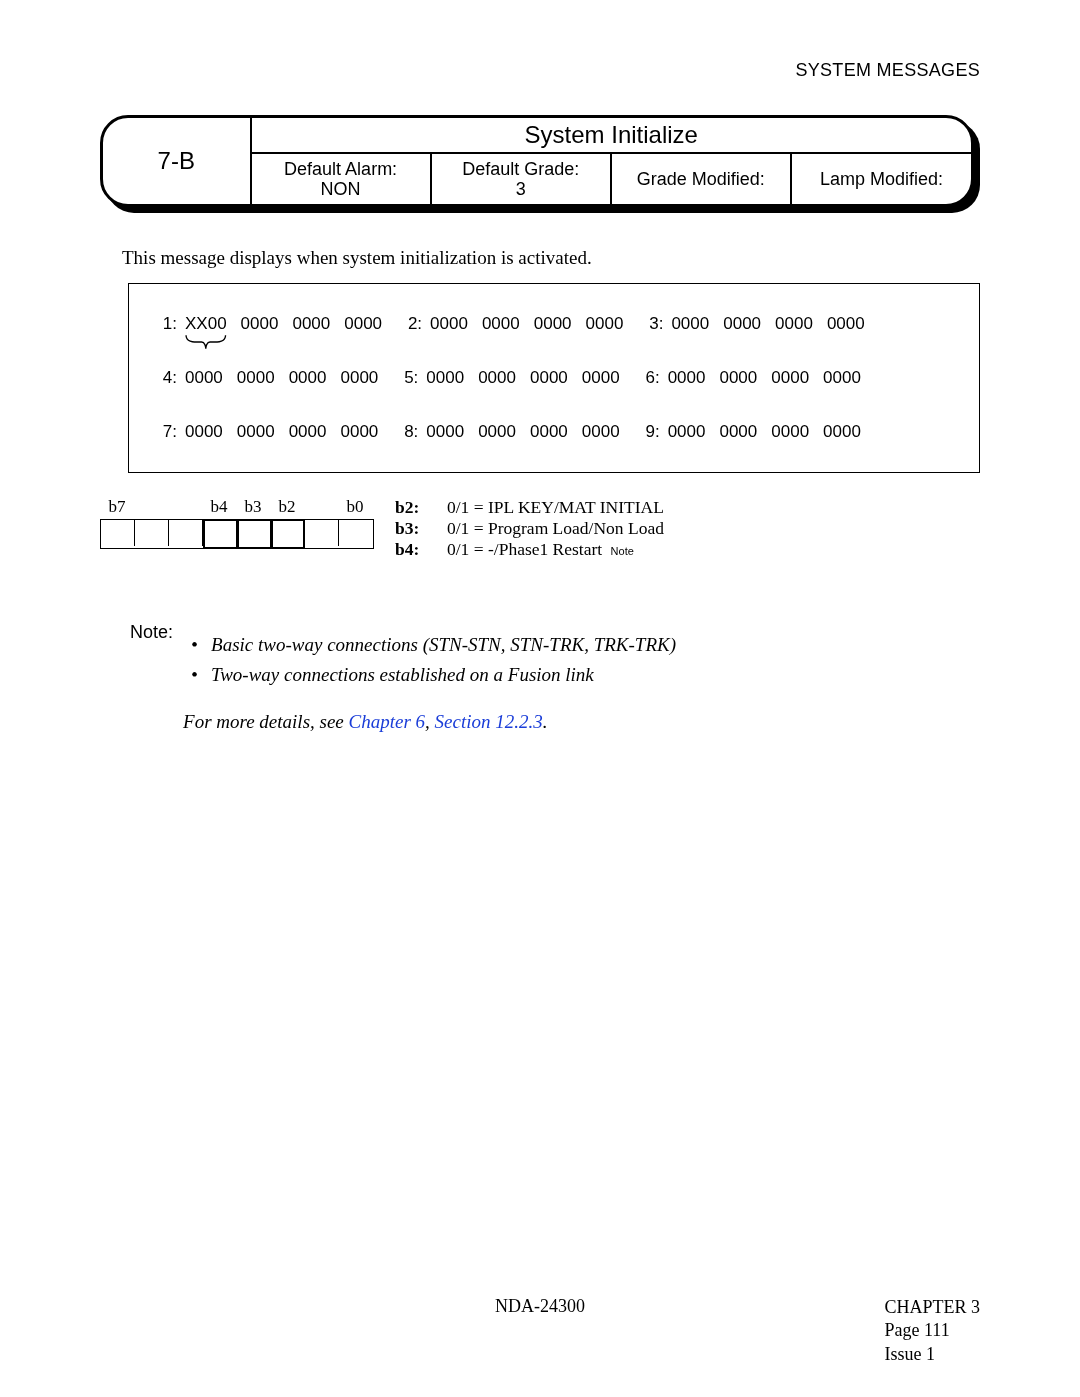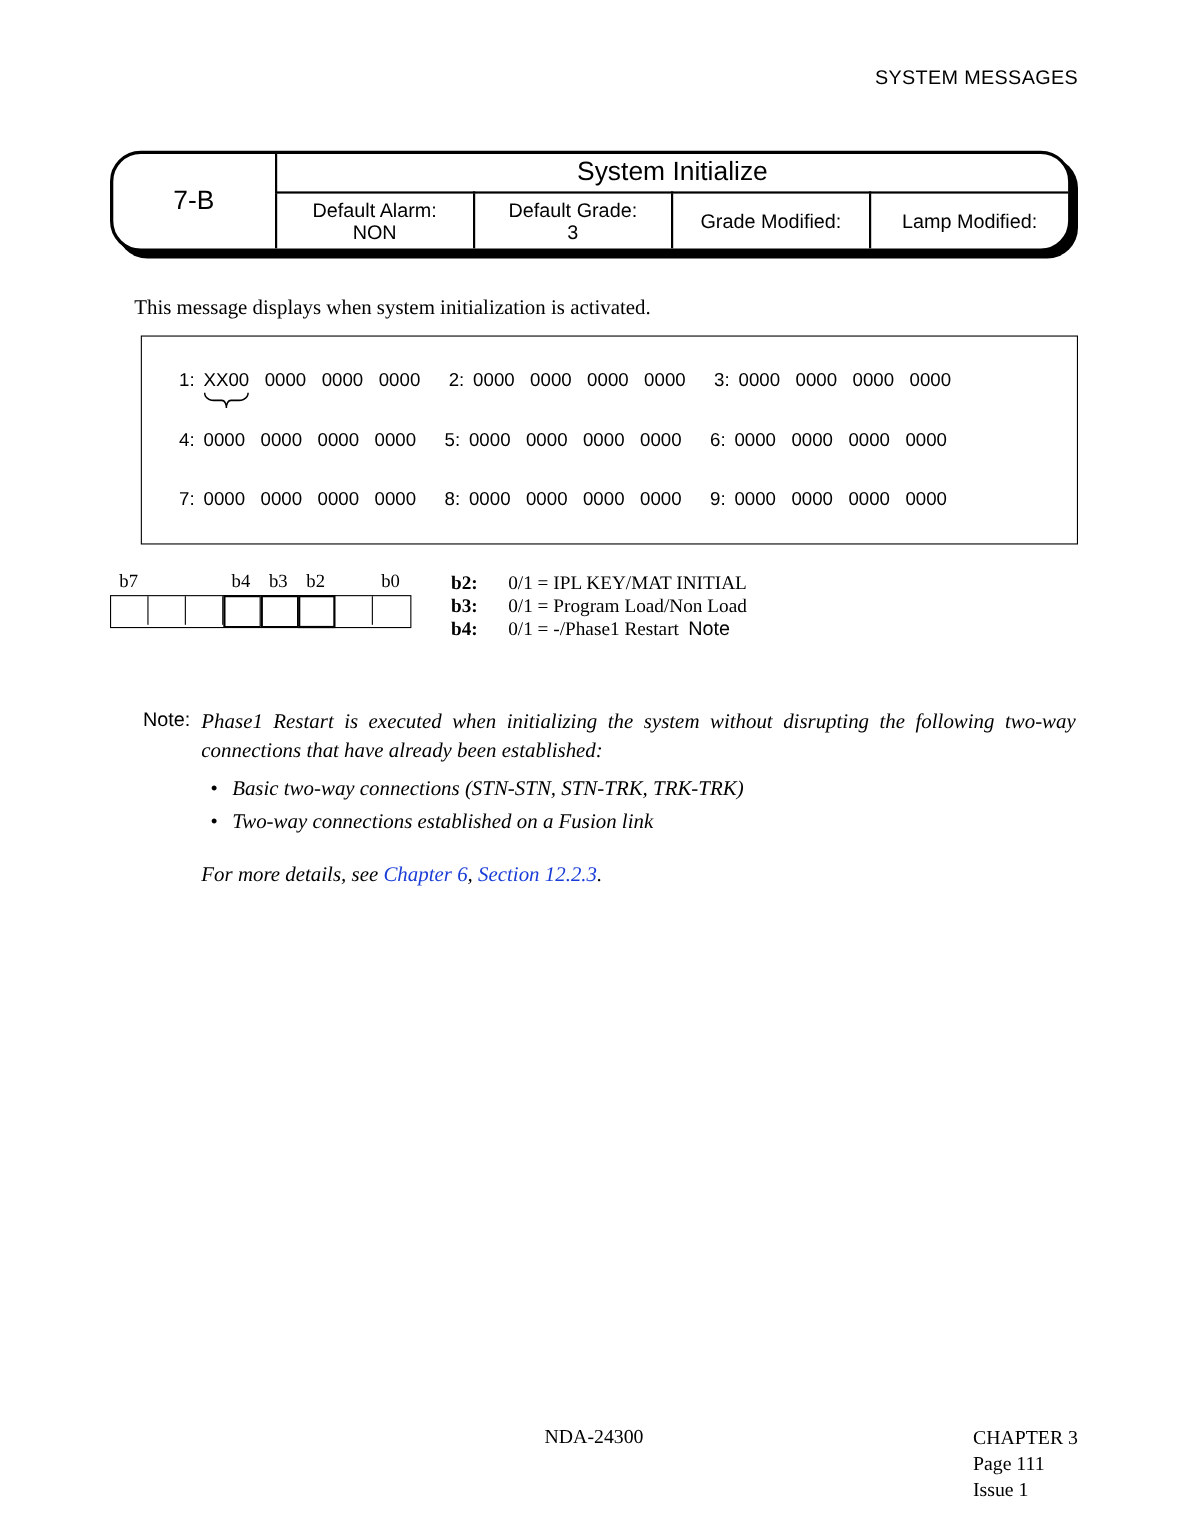--- a/index.html
+++ b/index.html
@@ -22,21 +22,21 @@
     margin: 0 auto;
     box-sizing: border-box;
     padding: 60px 100px 100px 100px;
     font-size: 19px;
   }
   .running-head {
     text-align: right;
     font-family: Arial, Helvetica, sans-serif;
     font-size: 18px;
     letter-spacing: 0.3px;
-    margin-bottom: 56px;
+    margin-bottom: 34px;
   }
 
   
   .msg-card {
     position: relative;
     width: 100%;
     height: 98px;
   }
   .shadow {
     position: absolute;
@@ -105,21 +105,21 @@
     left: 0; right: 0; top: 100%;
     height: 16px;
     pointer-events: none;
   }
   .brace svg { width: 100%; height: 100%; display: block; }
 
   
   .bitarea {
     display: flex;
     align-items: flex-start;
-    gap: 36px;
+    gap: 21px;
     margin-top: 24px;
   }
   .bitdiagram {
     font-family: "Times New Roman", Times, serif;
     font-size: 17px;
   }
   .bitlabels {
     display: grid;
     grid-template-columns: repeat(8, 34px);
     text-align: center;
@@ -141,21 +141,21 @@
   }
   .bitbox .cell.boldlast { border-right: 2px solid #000; }
 
   .bitdesc {
     font-size: 17.5px;
   }
   .bitdesc .line { display: flex; gap: 18px; }
   .bitdesc .k  { width: 34px; font-weight: bold; }
   .notesup {
     font-family: Arial, Helvetica, sans-serif;
-    font-size: 18px;
+    font-size: 11px;
     margin-left: 4px;
     text-align: center;
   }
 
   
   .notewrap {
     margin-top: 62px;
     display: flex;
     gap: 10px;
   }
@@ -364,21 +364,20 @@
           <span>0/1 = -/Phase1 Restart</span>
           <span class="notesup">Note</span>
         </span>
       </div>
     </div>
   </div>
 
   <div class="notewrap">
     <div class="tag">Note:</div>
     <div class="body">
-      <span>Phase1 Restart is executed when initializing the system without disrupting the following two-way connections that have already been established:</span>
       <ul class="dash">
         <li>Basic two-way connections (STN-STN, STN-TRK, TRK-TRK)</li>
         <li>Two-way connections established on a Fusion link</li>
       </ul>
       <div class="seealso">
         <span>For more details, see </span><span class="link">Chapter 6</span><span>, </span><span class="link">Section 12.2.3</span><span>.</span>
       </div>
     </div>
   </div>
 

